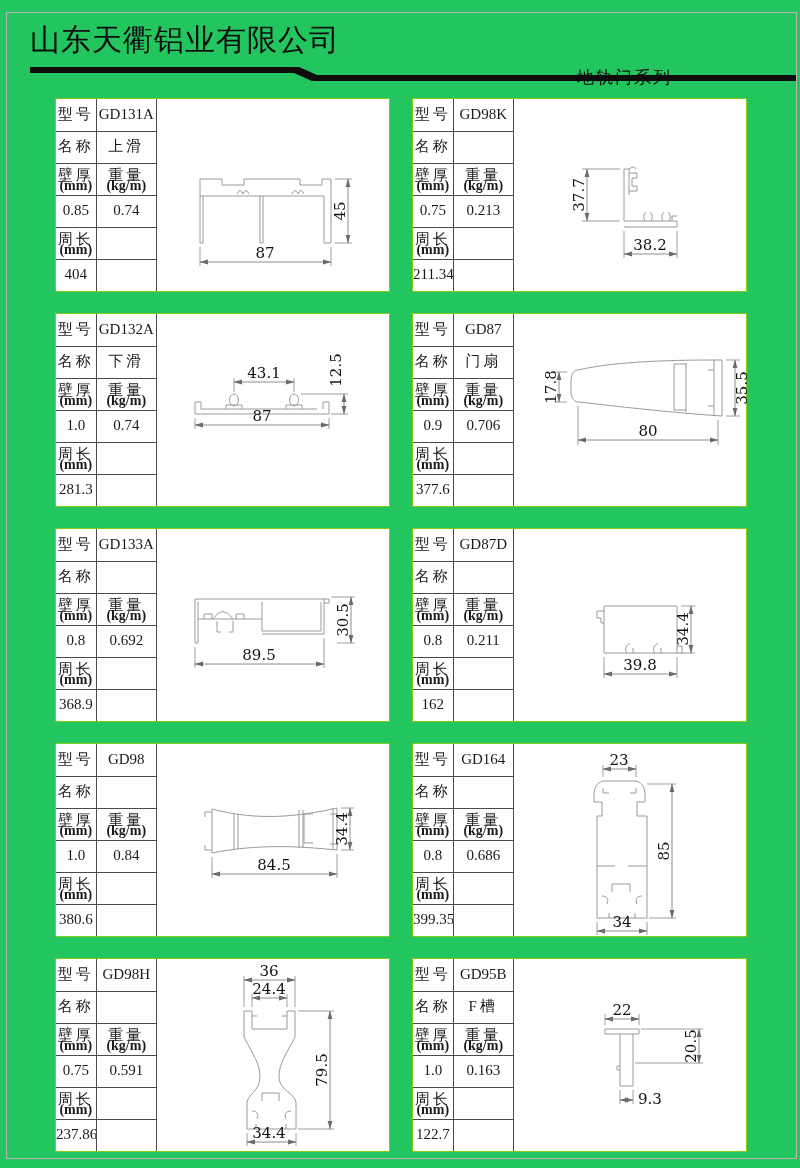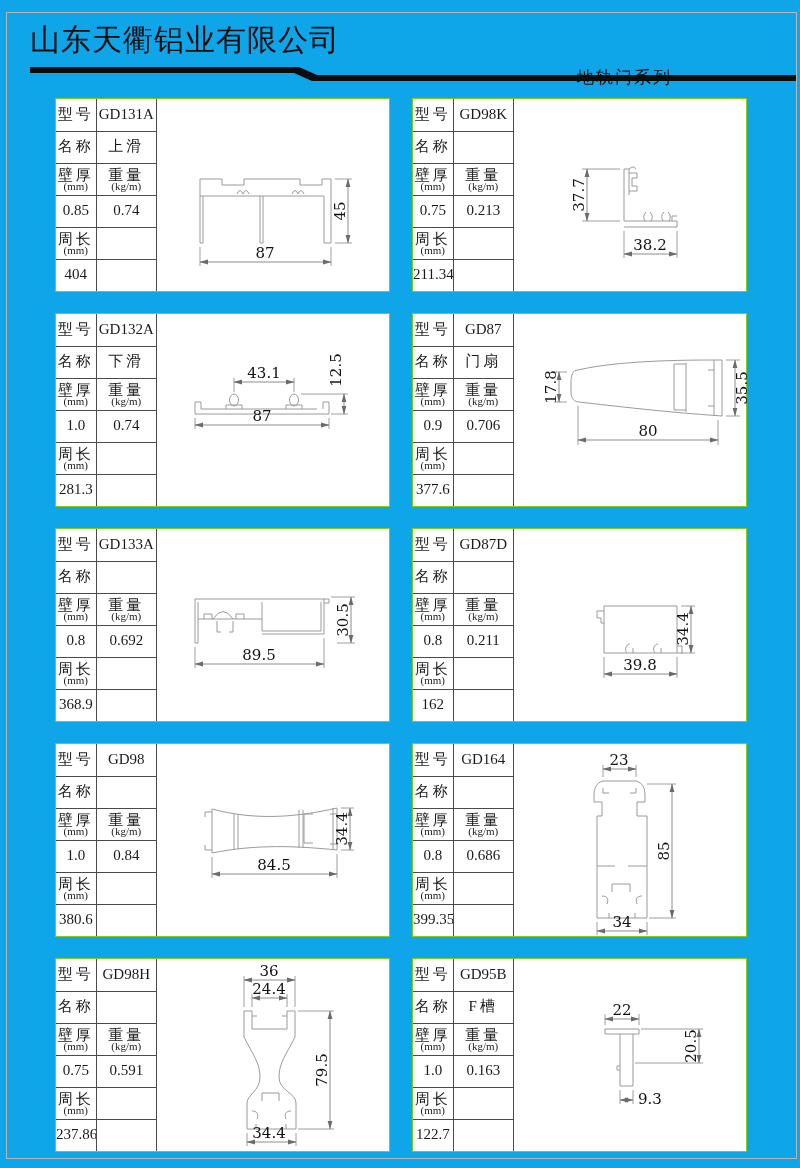--- a/index.html
+++ b/index.html
@@ -1,31 +1,31 @@
 <!DOCTYPE html>
 <html lang="zh"><head>
 <meta charset="utf-8">
 <style>
   html,body{margin:0;padding:0;background:#fff;}
-  .page{position:relative;width:800px;height:1168px;background:#0ea5e9;overflow:hidden;
+  .page{position:relative;width:800px;height:1168px;background:#22c55e;overflow:hidden;
         font-family:"Liberation Serif","DejaVu Serif",serif;color:#1a1a1a;}
   .page-frame{position:absolute;left:6px;top:12px;width:789px;height:1145px;
         border:1px solid #b6b6b6;}
   .company{position:absolute;left:30px;top:20px;font-size:30px;letter-spacing:1px;color:#0d0d0d;white-space:nowrap;}
   .series{position:absolute;left:577px;top:42px;font-size:17px;letter-spacing:2px;color:#0d0d0d;white-space:nowrap;margin-top:24px;}
   .hband{position:absolute;left:0;top:0;}
   .cell{position:absolute;width:335px;height:194px;border:1px solid #84cc16;background:#fff;box-sizing:border-box;}
   table.spec{position:absolute;left:0;top:0;width:101px;height:192px;border-collapse:collapse;table-layout:fixed;
         border:hidden;border-right:1px solid #4a4a4a;}
   table.spec td{border:1px solid #4a4a4a;text-align:center;vertical-align:middle;padding:0;
         font-size:15px;line-height:1.05;color:#1a1a1a;overflow:hidden;}
   table.spec tr{height:32px;}
   .cn{letter-spacing:3px;}
   .val{font-size:14px;letter-spacing:0;margin-left:22px;}
-  .unit{font-size:11px;line-height:8px;margin-top:-1px;letter-spacing:0;}
+  .unit{font-size:14px;line-height:8px;margin-top:-1px;letter-spacing:0;font-weight:bold;}
   svg.draw{position:absolute;left:101px;top:0;width:232px;height:192px;overflow:visible;}
   .pf{stroke:#9a9a9a;fill:none;stroke-width:1;}
   .xl{stroke:#9e9e9e;fill:none;stroke-width:1;}
   .dl{stroke:#8c8c8c;stroke-width:1;marker-start:url(#ah);marker-end:url(#ah);}
   .dt{font-family:"DejaVu Serif","Liberation Serif",serif;font-size:15px;fill:#111;text-anchor:middle;}
   .dts{text-anchor:start;}
 </style>
 </head>
 <body>
 

